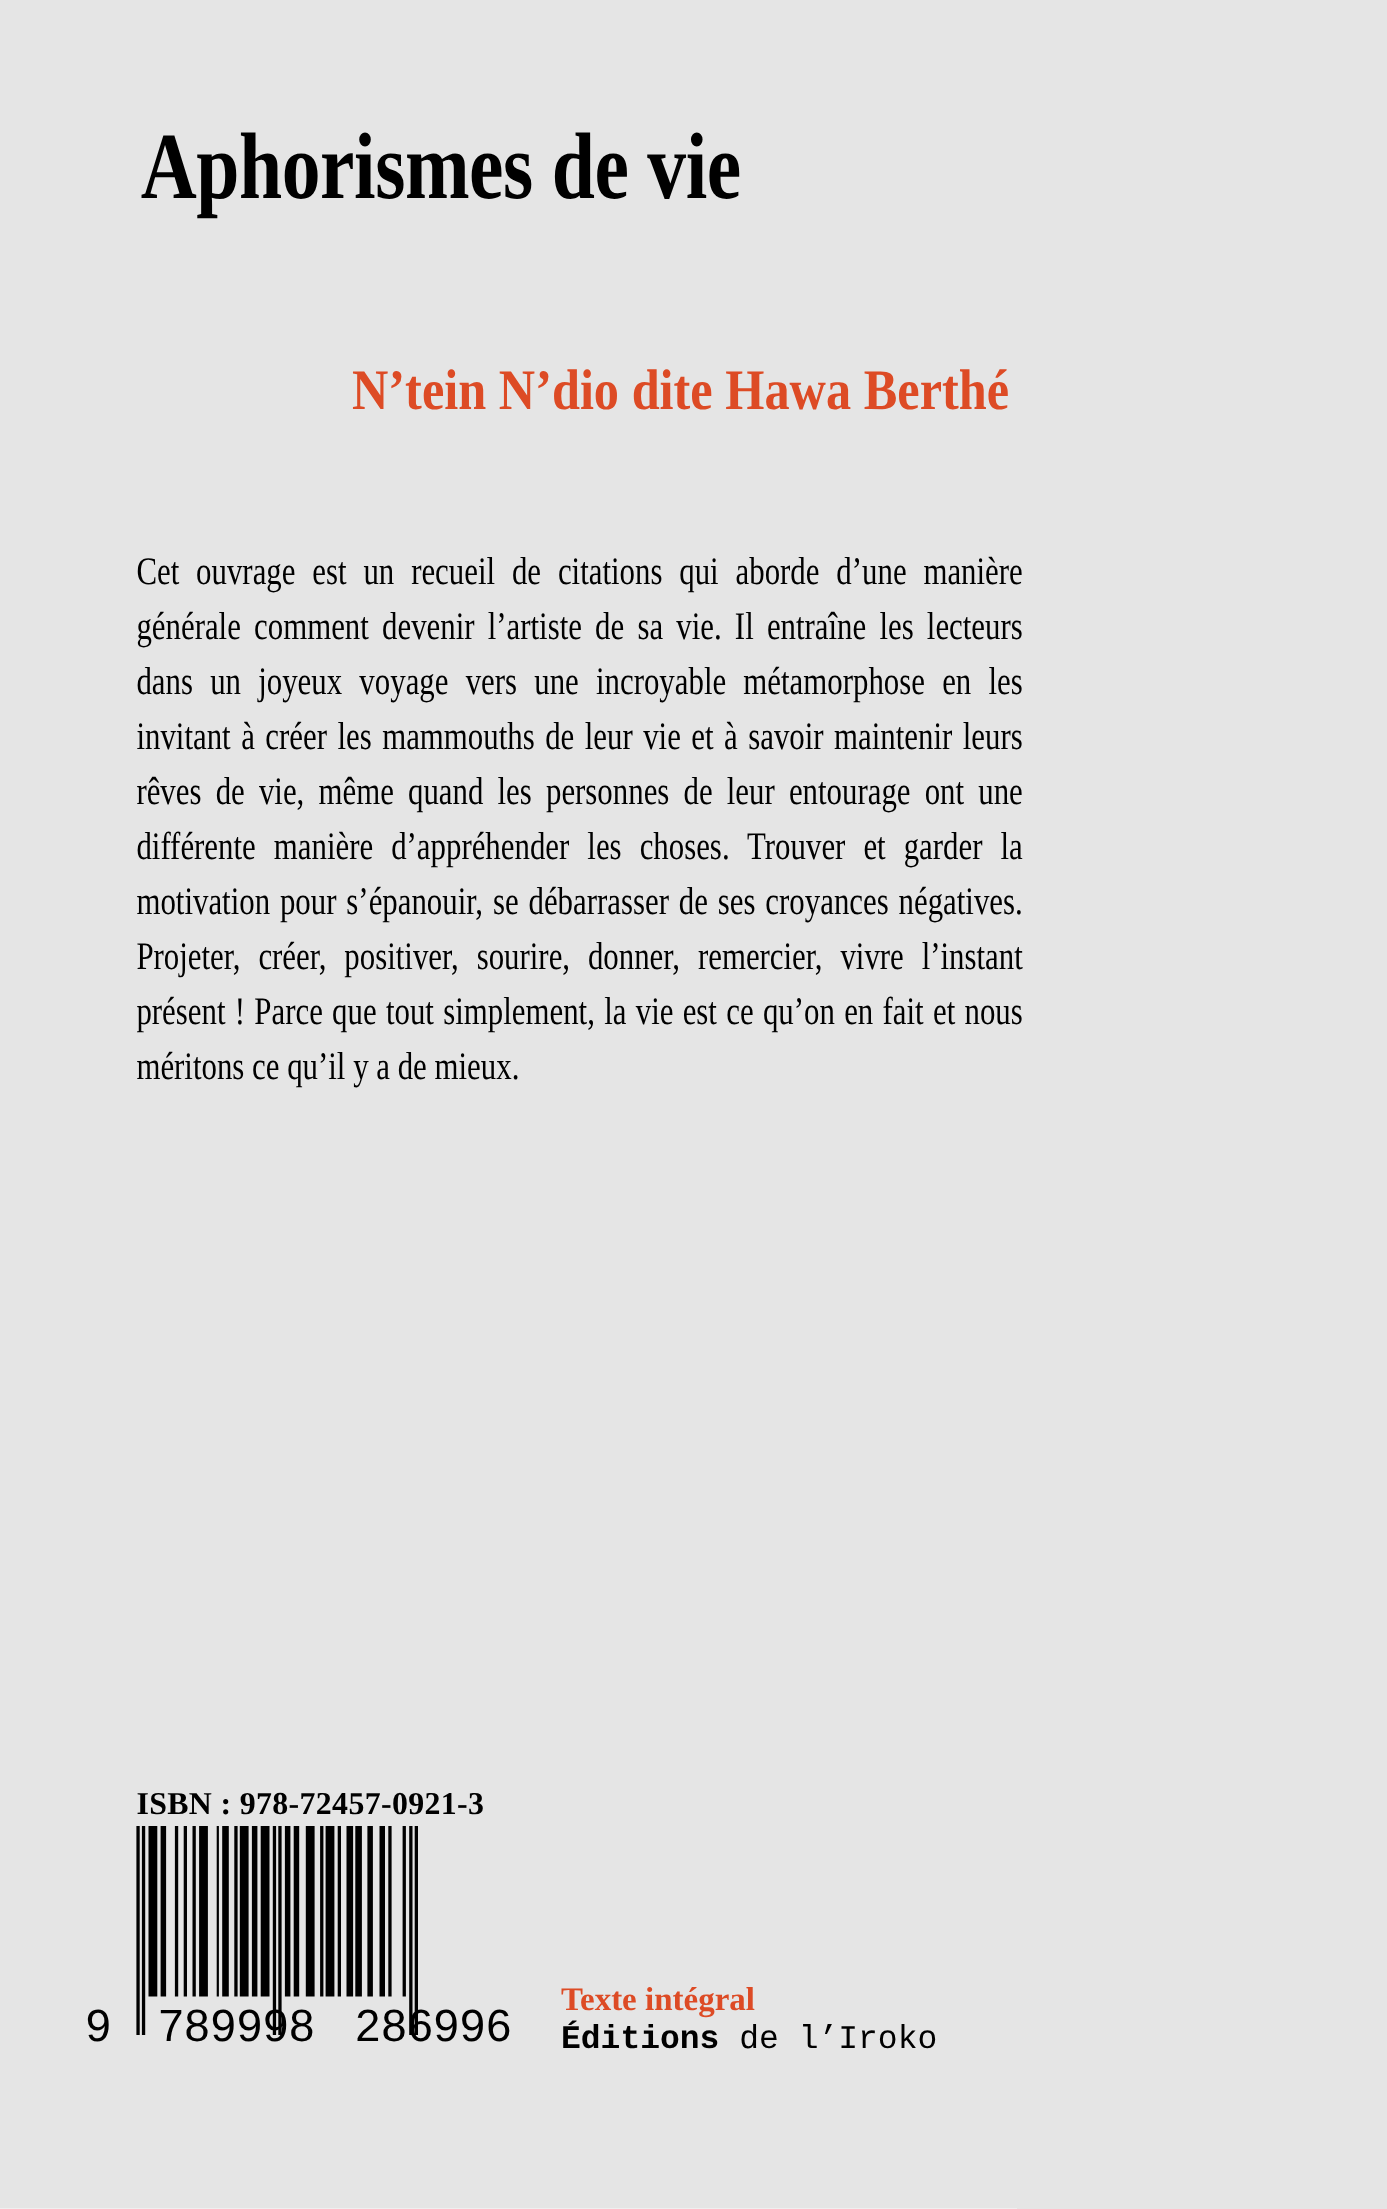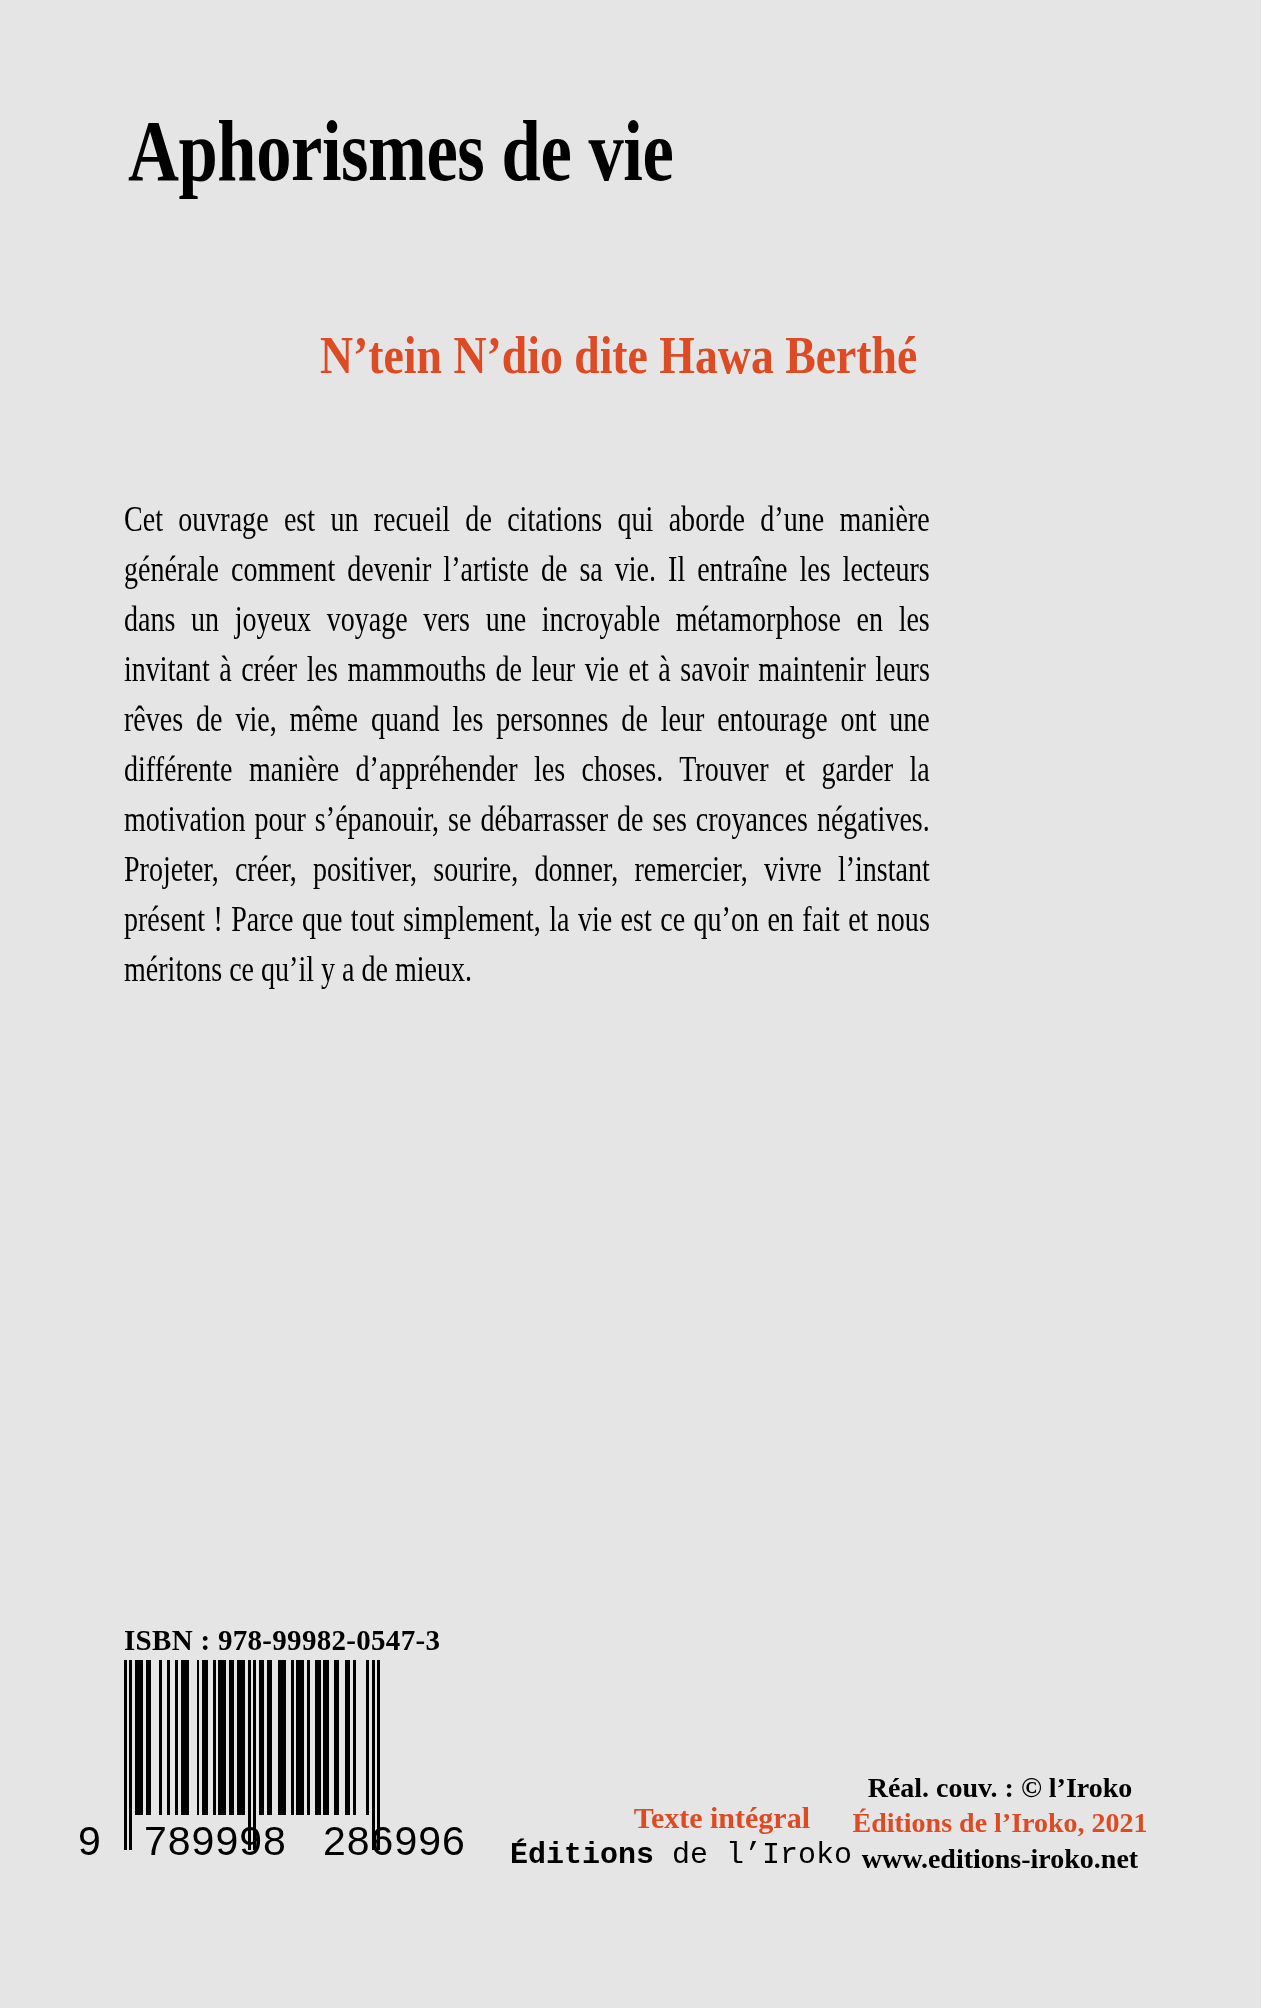--- a/index.html
+++ b/index.html
@@ -134,21 +134,21 @@
   .bc-digits .d1 { position: absolute; left: 0px;   top: 0; }
   .bc-digits .d2 { position: absolute; left: 66px;  top: 0; }
   .bc-digits .d3 { position: absolute; left: 245px; top: 0; }
 
   
   .pub-center {
     position: absolute;
     left: 510px;
     top: 200px;
     width: 300px;
-    text-align: right;
+    text-align: left;
     line-height: 1.22;
   }
   .pub-right {
     position: absolute;
     left: 790px;
     top: 170px;
     width: 420px;
     text-align: center;
     line-height: 1.26;
   }
@@ -170,21 +170,21 @@
 <div class="page">
 
   <div class="title">Aphorismes de vie</div>
 
   <div class="author">N’tein  N’dio dite Hawa Berthé</div>
 
   <div class="blurb">Cet ouvrage est un recueil de citations qui aborde d’une manière générale comment devenir l’artiste de sa vie. Il entraîne les lecteurs dans un joyeux voyage vers une incroyable métamorphose en les invitant à créer les mammouths de leur vie et à savoir maintenir leurs rêves de vie, même quand les personnes de leur entourage ont une différente manière d’appréhender les choses. Trouver et garder la motivation pour s’épanouir, se débarrasser de ses croyances négatives. Projeter, créer, positiver, sourire, donner, remercier, vivre l’instant présent ! Parce que tout simplement, la vie est ce qu’on en fait et nous méritons ce qu’il y a de mieux.</div>
 
   <div class="bottom">
 
-    <div class="isbn">ISBN : 978-99982-0547-3</div>
+    <div class="isbn">ISBN : 978-72457-0921-3</div>
 
     <div class="barcode-wrap">
       <div class="bars" id="bars">
           <div class="b tall" style="width: 2.7px;"></div>
           <div class="sp" style="width: 2.7px;"></div>
           <div class="b tall" style="width: 2.7px;"></div>
           <div class="sp" style="width: 2.7px;"></div>
           <div class="b" style="width: 8.1px;"></div>
           <div class="sp" style="width: 2.7px;"></div>
           <div class="b" style="width: 5.4px;"></div>
@@ -246,20 +246,15 @@
         <span class="d2">789998</span>
         <span class="d3">286996</span>
       </div>
     </div>
 
     <div class="pub-center">
       <div class="ln orange big">Texte intégral</div>
       <div class="ln mix big"><span>Éditions</span><span class="reg"> de l’Iroko</span></div>
     </div>
 
-    <div class="pub-right">
-      <div class="ln bold">Réal. couv. : © l’Iroko</div>
-      <div class="ln orange">Éditions de l’Iroko, 2021</div>
-      <div class="ln bold">www.editions-iroko.net</div>
-    </div>
 
   </div>
 </div>
 
 </body></html>

